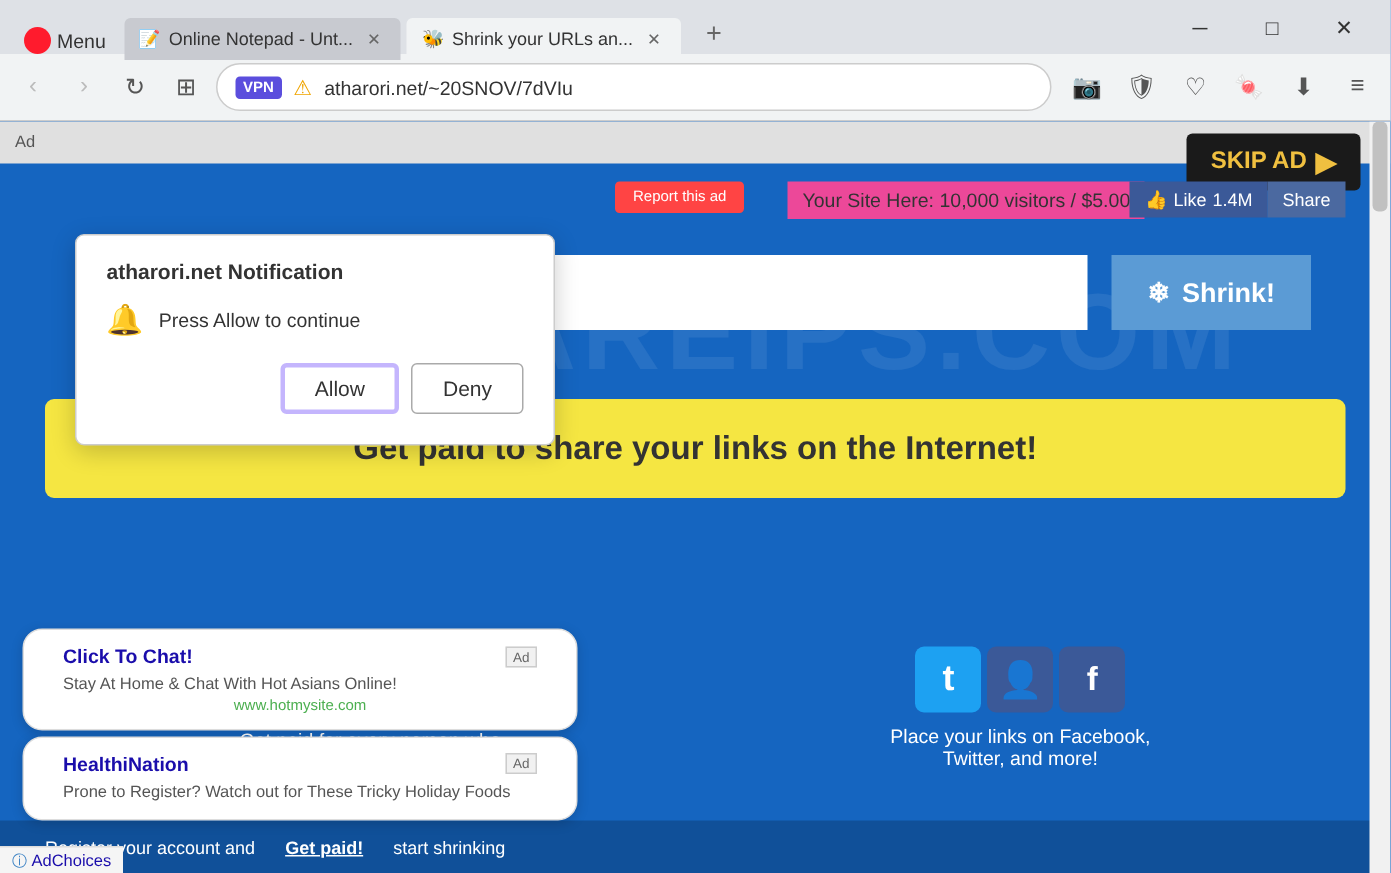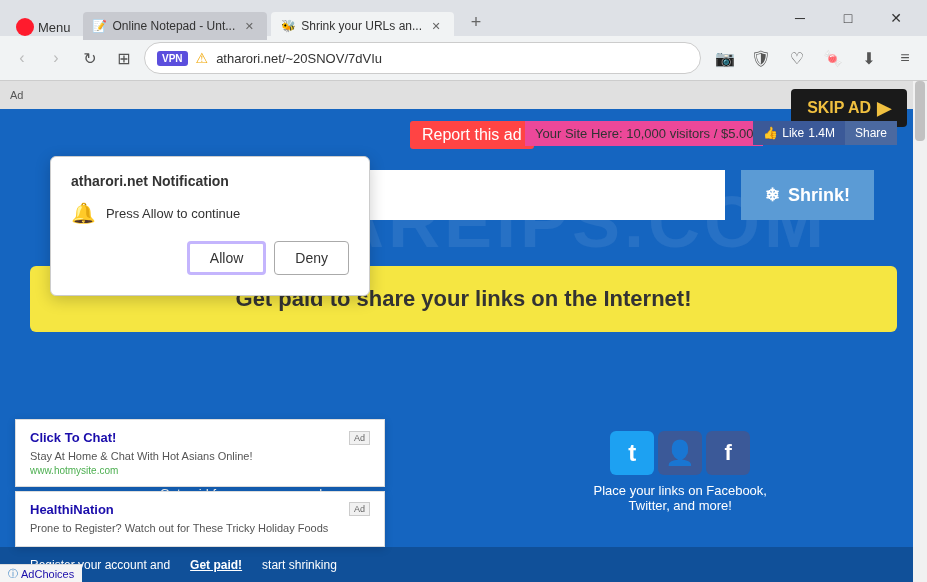--- a/index.html
+++ b/index.html
@@ -205,21 +205,21 @@
       gap: 6px;
       z-index: 10;
     }
     .skip-ad-btn .arrow { font-size: 18px; }
     .report-ad-btn {
       position: absolute;
       top: 40px;
       left: 410px;
       background: #ff4444;
       color: white;
-      font-size: 16px;
+      font-size: 10px;
       padding: 5px 12px;
       border-radius: 3px;
       cursor: pointer;
       z-index: 10;
     }
     .site-here-text {
       position: absolute;
       top: 40px;
       left: 525px;
       color: #333;
@@ -518,22 +518,22 @@
       left: 15px;
       width: 370px;
       z-index: 50;
       display: flex;
       flex-direction: column;
       gap: 4px;
     }
     .ad-popup {
       background: white;
       border: 1px solid #ddd;
-      border-radius: 0;
-      padding: 10px 14px;
+      border-radius: 13px;
+      padding: 10px 26px;
       box-shadow: 0 2px 8px rgba(0,0,0,0.15);
     }
     .ad-popup-header {
       display: flex;
       align-items: center;
       justify-content: space-between;
       margin-bottom: 4px;
     }
     .ad-popup-title {
       font-size: 13px;
@@ -548,20 +548,21 @@
       padding: 1px 4px;
     }
     .ad-popup-desc {
       font-size: 11px;
       color: #555;
       line-height: 1.4;
     }
     .ad-popup-url {
       font-size: 10px;
       color: #4caf50;
+      text-align: center;
     }
 
     
     .adchoices-bar {
       position: absolute;
       bottom: 0;
       left: 0;
       background: #f5f5f5;
       border-top: 1px solid #ddd;
       padding: 2px 8px;

